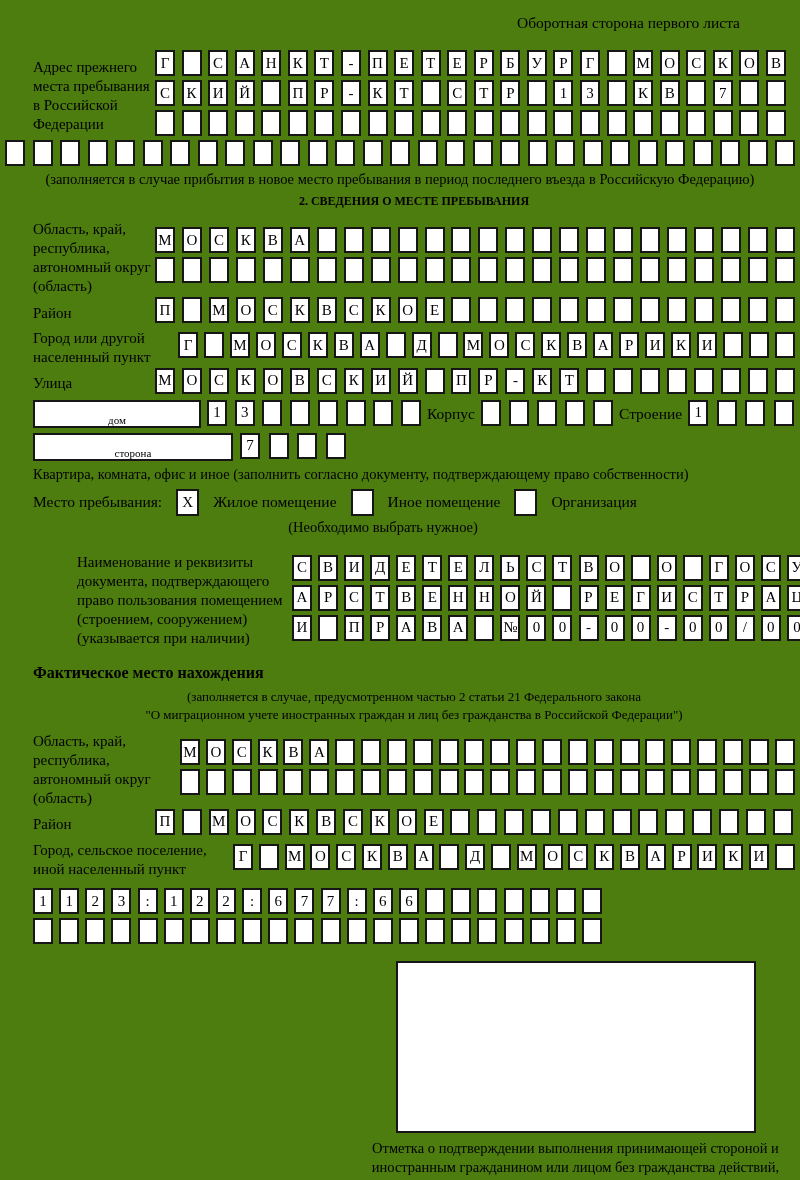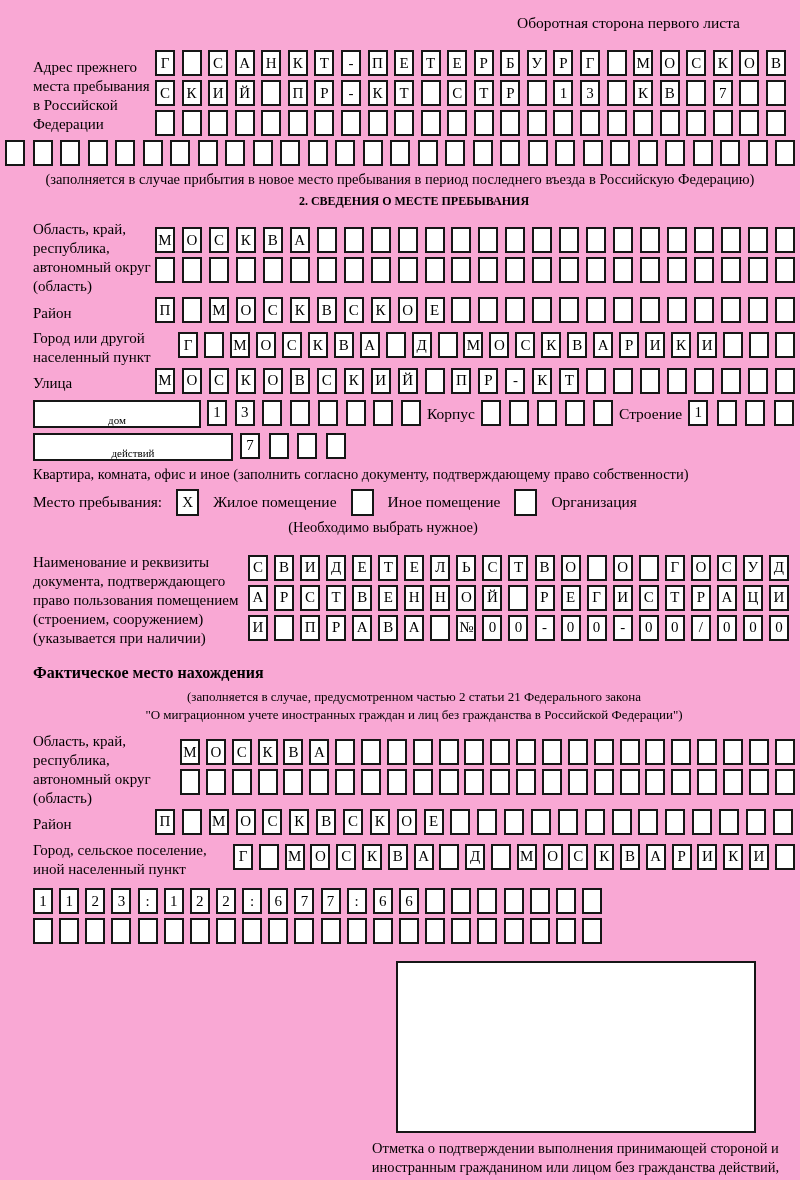--- a/index.html
+++ b/index.html
@@ -5,32 +5,32 @@
   * { box-sizing: border-box; margin: 0; padding: 0; }
   html, body { background: #ffffff; }
   .page {
     position: relative;
     width: 800px; height: 1180px;
     margin: 0 auto;
     font-family: "Liberation Serif", "DejaVu Serif", serif;
     color: #000;
     padding: 14px 5px 0 33px;
     overflow: hidden;
-    background: #f9a8d4;
+    background: #4d7c0f;
   }
   .top-right { text-align: right; padding-right: 55px; font-size: 15.5px; }
 
   .frow { display: flex; align-items: center; }
   .lbl  { font-size: 15px; line-height: 1.28; flex: none; padding-top: 2px; }
   .w122 { width: 122px; }
   .w145 { width: 145px; }
   .w147 { width: 147px; }
   .w200 { width: 200px; }
   .w193 { width: 193px; }
-  .w215 { width: 215px; }
+  .w215 { width: 215px; margin-left: 44px; }
   .minh80 { min-height: 80px; }
   .minh76 { min-height: 76px; }
 
   .grid { display: flex; justify-content: space-between; height: 26px; margin-bottom: 4px; flex: none; }
   .cell {
     width: 20px; height: 26px; flex: none;
     border: 2px solid #161616; background: #fff;
     display: flex; align-items: center; justify-content: center;
     font-size: 15px; line-height: 1;
   }
@@ -385,21 +385,21 @@
     <div class="grid g106">
         <span class="cell">1</span>
         <span class="cell"></span>
         <span class="cell"></span>
         <span class="cell"></span>
       </div>
   </div>
 
   <div class="apt-row">
     <div class="named-box box-kv">
-      <span>действий</span>
+      <span>сторона</span>
     </div>
     <div class="grid g106">
         <span class="cell">7</span>
         <span class="cell"></span>
         <span class="cell"></span>
         <span class="cell"></span>
       </div>
   </div>
   <div class="small-cap">Квартира, комната, офис и иное (заполнить согласно документу, подтверждающему право собственности)</div>
 

